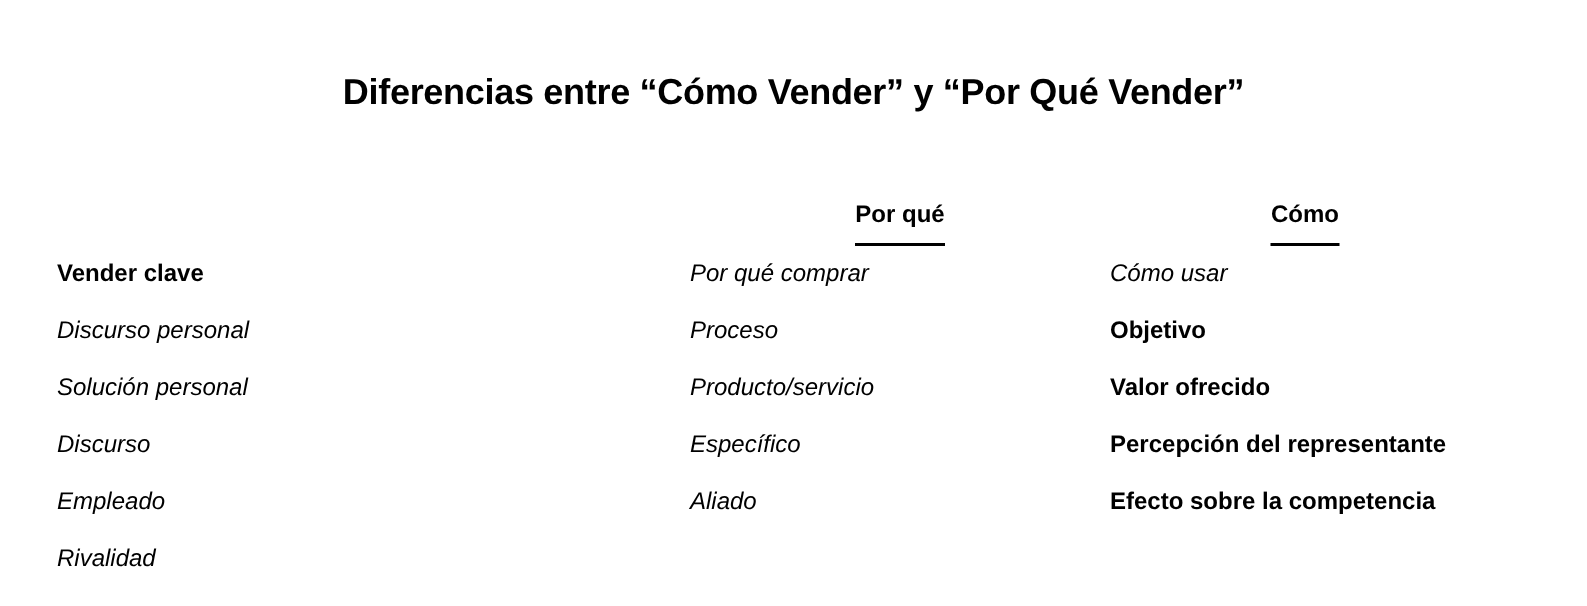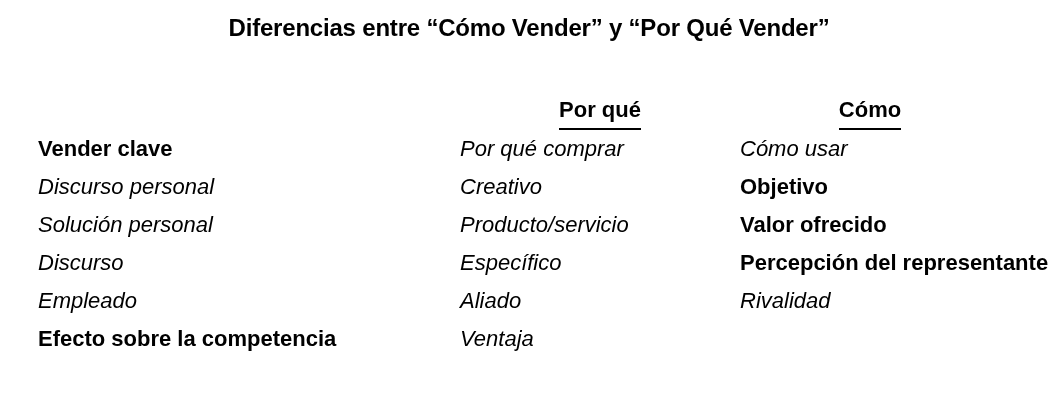--- a/index.html
+++ b/index.html
@@ -10,35 +10,35 @@
   .page {
     position: relative;
     width: 1058px;
     height: 404px;
     background: #ffffff;
     color: #000000;
     font-family: "Liberation Sans", "DejaVu Sans", sans-serif;
     overflow: hidden;
   }
   .doc-title {
-    padding-top: 14px;
+    padding-top: 48px;
     text-align: center;
     font-size: 24px;
     font-weight: bold;
     line-height: 28px;
     letter-spacing: -0.2px;
   }
   .comparison-table {
     margin-left: 38px;
     margin-top: 50px;
     display: grid;
     grid-template-columns: 422px 280px 260px;
   }
   .cell {
-    font-size: 22px;
+    font-size: 16px;
     line-height: 38px;
     white-space: nowrap;
   }
   .header-cell {
     line-height: 36px;
     font-weight: bold;
     text-align: center;
   }
   .header-cell .underlined {
     display: inline-block;
@@ -69,32 +69,31 @@
     </div>
     <div class="cell header-cell">
       <span class="underlined">Cómo</span>
     </div>
 
     <div class="cell row-label">Vender clave</div>
     <div class="cell row-value">Por qué comprar</div>
     <div class="cell row-value">Cómo usar</div>
 
     <div class="cell row-value">Discurso personal</div>
-    <div class="cell row-value">Creativo</div>
+    <div class="cell row-value">Proceso</div>
 
     <div class="cell row-label">Objetivo</div>
     <div class="cell row-value">Solución personal</div>
     <div class="cell row-value">Producto/servicio</div>
 
     <div class="cell row-label">Valor ofrecido</div>
     <div class="cell row-value">Discurso</div>
     <div class="cell row-value">Específico</div>
 
     <div class="cell row-label">Percepción del representante</div>
     <div class="cell row-value">Empleado</div>
     <div class="cell row-value">Aliado</div>
 
+    <div class="cell row-label">Efecto sobre la competencia</div>
     <div class="cell row-value">Rivalidad</div>
-    <div class="cell row-label">Efecto sobre la competencia</div>
-    <div class="cell row-value">Ventaja</div>
 
   </div>
 </div>
 
 </body></html>

